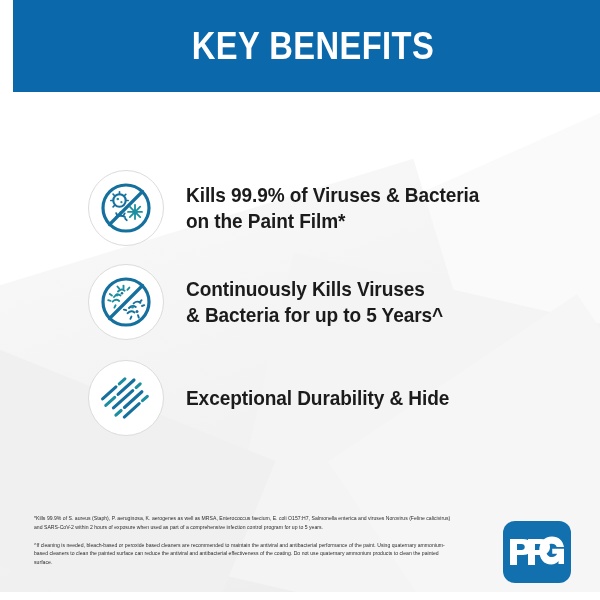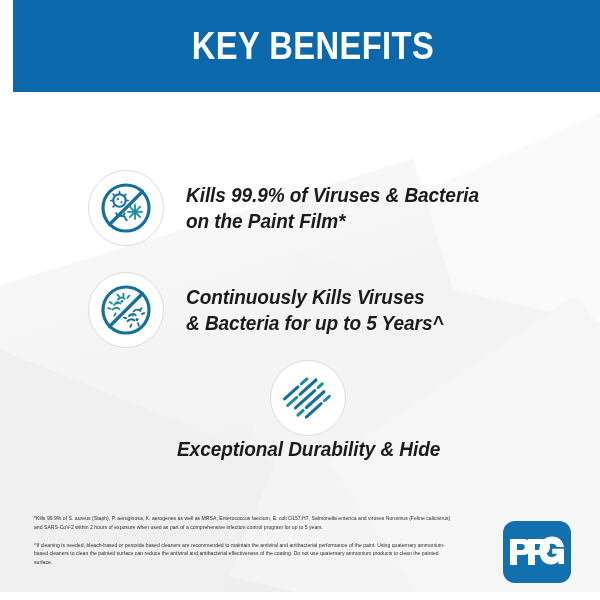--- a/index.html
+++ b/index.html
@@ -94,32 +94,31 @@
   }
 
   
   .benefits {
     position: absolute;
     left: 0;
     top: 92px;
     width: 600px;
     height: 400px;
     z-index: 2;
-    font-style: italic;
   }
   .benefit-row {
     position: absolute;
     left: 88px;
     display: flex;
     align-items: center;
     width: 440px;
   }
   .benefit-row-0 { top: 78px; }
-  .benefit-row-1 { top: 180px; }
-  .benefit-row-2 { top: 268px; flex-direction: column; }
+  .benefit-row-1 { top: 172px; }
+  .benefit-row-2 { top: 268px; }
 
   .benefit-icon {
     width: 76px;
     height: 76px;
     min-width: 76px;
     border-radius: 50%;
     background: #ffffff;
     border: 1px solid #dcdcdc;
     display: flex;
     align-items: center;

